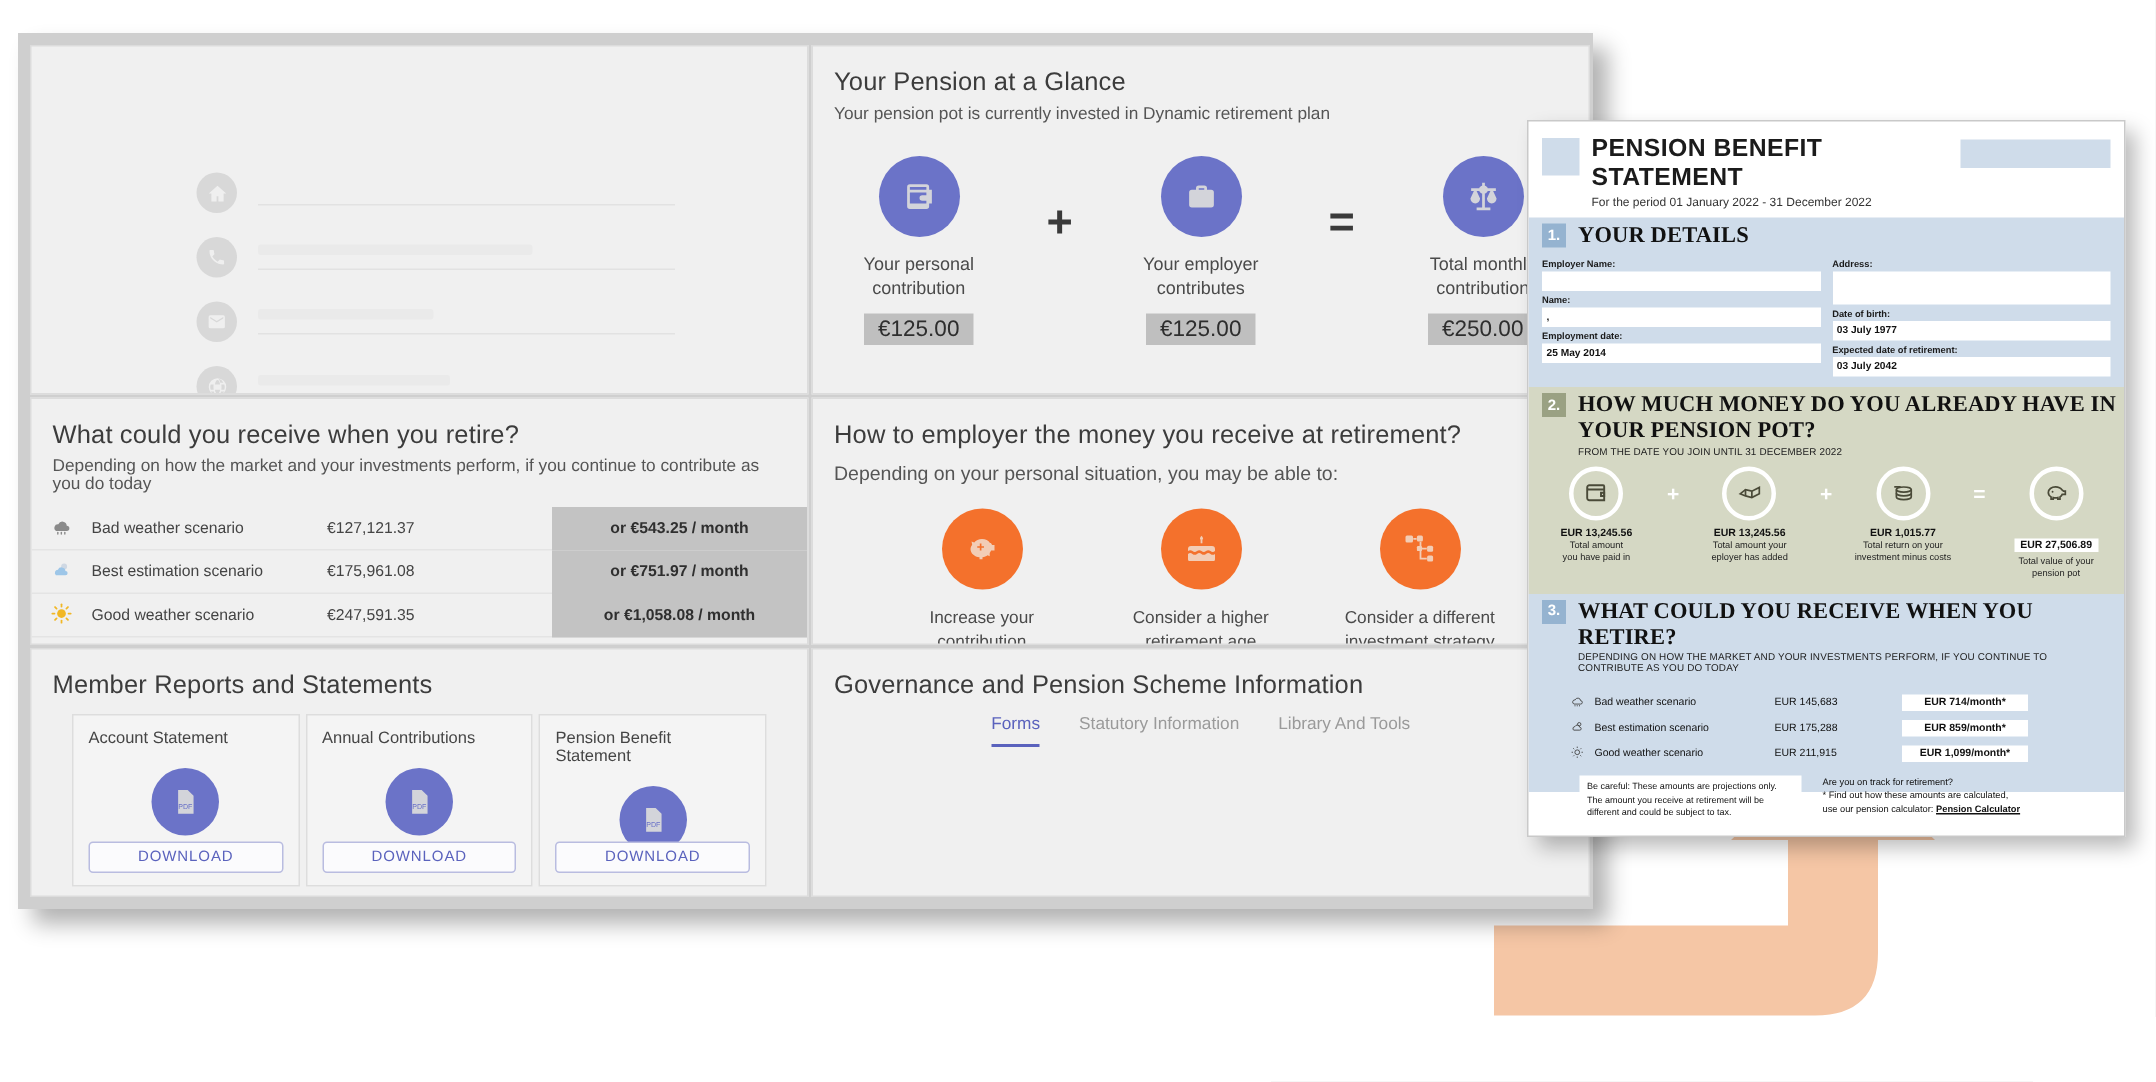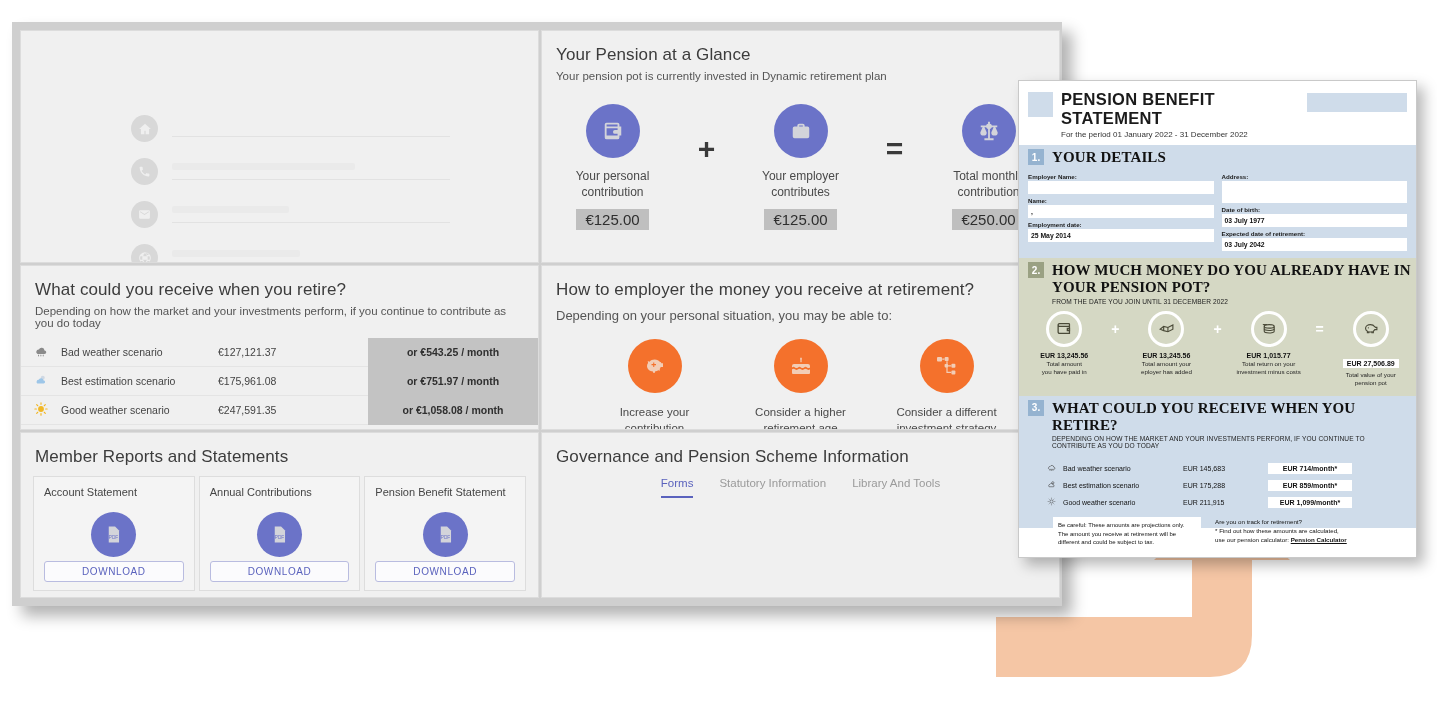--- a/index.html
+++ b/index.html
@@ -82,21 +82,21 @@
   .tips { display:flex; justify-content:center; margin-top:16px; padding:0 36px; }
   .tip { width:146px; text-align:center; }
   .tip-circle {
     width:54px; height:54px; border-radius:50%; background:#F4712C;
     margin:0 auto 11px; display:flex; align-items:center; justify-content:center;
   }
   .tip-circle svg { fill:#f2cdb6; }
   .tip-label { font-size:11.5px; color:#4a4a4a; line-height:16px; }
 
   
-  .reports { display:flex; gap:4px; padding:9px 12px 0; }
+  .reports { display:flex; gap:4px; padding:9px 27px 0; }
   .report {
     flex:1; background:#f4f4f4; border:1px solid #dddddd;
     height:115px; position:relative; padding:9px 10px;
   }
   .report-t { font-size:11px; color:#454545; }
   .report-c {
     width:45px; height:45px; border-radius:50%; background:#6B73C8;
     margin:14px auto 0; display:flex; align-items:center; justify-content:center;
   }
   .report-c svg { fill:#d3d4da; }

